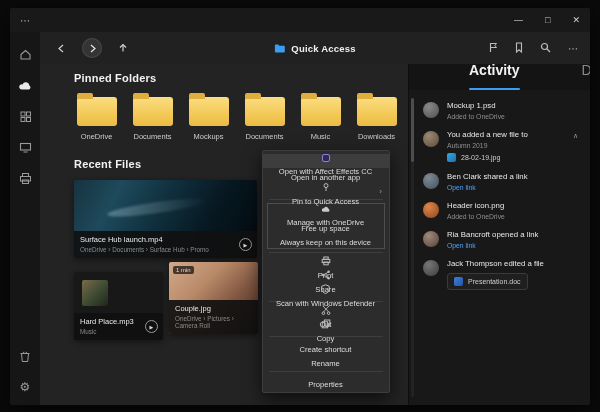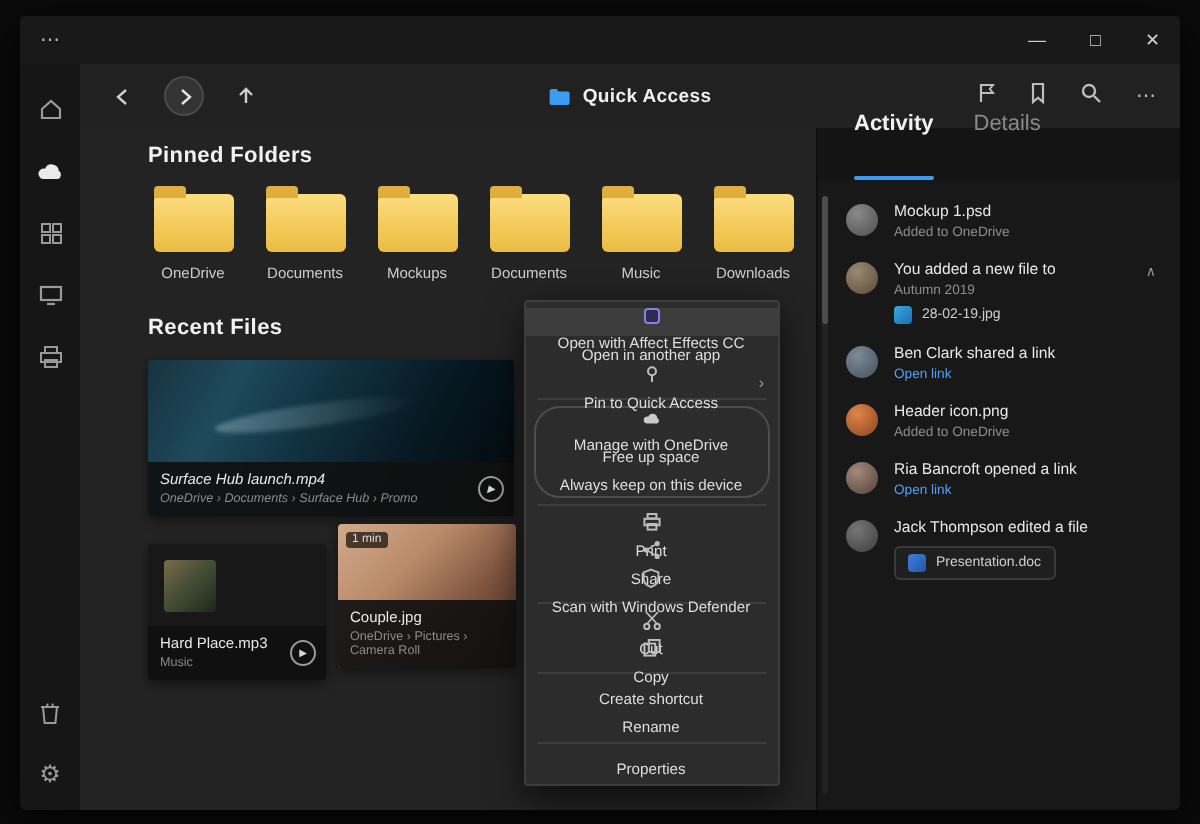--- a/index.html
+++ b/index.html
@@ -60,21 +60,21 @@
 
   .tile { position:absolute; background:#1b1b1b; border-radius:2px; overflow:hidden;
           box-shadow:0 2px 6px rgba(0,0,0,.45); }
   .tile .caption { position:absolute; left:0; right:0; bottom:0; background:rgba(16,16,16,.92);
                    padding:4px 6px 5px; }
   .t-name { color:#e8e8e8; font-size:7.5px; }
   .t-path { color:#8a8a8a; font-size:6.3px; margin-top:2px; }
   .play { position:absolute; right:5px; bottom:7px; width:13px; height:13px; border:1px solid #9a9a9a;
           border-radius:50%; display:flex; align-items:center; justify-content:center;
           color:#d8d8d8; font-size:5px; }
-  .tile-video { left:0; top:4px; width:183px; height:78px;font-style:italic; }
+  .tile-video { left:0; top:4px; width:183px; height:78px; }
   .tile-video .art { position:absolute; inset:0;
       background:linear-gradient(118deg,#17333f 0%, #1e4a5c 22%, #10303e 45%, #071821 70%, #03090d 100%); }
   .tile-video .art::after { content:""; position:absolute; left:18%; top:28%; width:55%; height:14%;
       background:linear-gradient(90deg, rgba(190,220,230,.35), rgba(190,220,230,0)); transform:rotate(-8deg);
       border-radius:50%; filter:blur(1px); }
   .tile-audio { left:0; top:96px; width:89px; height:68px; background:#181818; }
   .tile-audio .art { position:absolute; left:8px; top:8px; width:26px; height:26px; border-radius:2px;
       background:linear-gradient(135deg,#7a6a4a,#3c4a32 55%,#20261a); }
   .tile-photo { left:95px; top:86px; width:89px; height:72px; }
   .tile-photo .art { position:absolute; inset:0;
@@ -83,21 +83,21 @@
            font-size:6px; padding:1px 3px; border-radius:2px; }
 
   
   .right-panel { width:182px; background:#181818; border-left:1px solid #0f0f0f; flex:none;
                  position:relative; display:flex; flex-direction:column; }
   .panel-track { position:absolute; left:2px; top:34px; bottom:8px; width:3px; background:#232323;
                  border-radius:2px; }
   .panel-thumb { width:3px; height:64px; background:#4d4d4d; border-radius:2px; }
   .tabs { height:26px; background:#141414; display:flex; align-items:flex-end; gap:20px;
           padding:0 0 0 18px; flex:none; }
-  .tab { font-size:11px; padding-bottom:22px; position:relative; }
+  .tab { font-size:14px; padding-bottom:12px; position:relative;margin-left:42px; }
   .tab.active { color:#f2f2f2; font-weight:bold; }
   .tab.inactive { color:#8a8a8a; }
   .tab.active::after { content:""; position:absolute; left:0; bottom:0; width:100%; height:2px;
                        background:#3b9cf1; border-radius:1px; }
   .activity { padding:6px 8px 4px 14px; overflow:hidden; }
   .act-item { display:flex; gap:8px; padding:5px 0; align-items:flex-start; }
   .avatar { width:16px; height:16px; border-radius:50%; flex:none; margin-top:1px; }
   .av1 { background:radial-gradient(circle at 35% 30%, #8a8a8a, #4e4e4e); }
   .av2 { background:radial-gradient(circle at 35% 30%, #9a8a72, #5a4a3a); }
   .av3 { background:radial-gradient(circle at 35% 30%, #7e8a96, #44505a); }
@@ -120,21 +120,21 @@
   
   .context-menu { position:absolute; left:252px; top:142px; width:128px; background:#2c2c2c;
                   border:1px solid #3d3d3d; border-radius:2px; padding:3px 0;
                   box-shadow:0 6px 18px rgba(0,0,0,.65); z-index:50; }
   .cm-item { display:flex; align-items:center; height:14px; padding:0 7px 0 6px; gap:5px;
              color:#dedede; font-size:7.6px; white-space:nowrap;flex-direction:column; }
   .cm-item.hl { background:#3d3d3d; }
   .cm-ic { width:10px; flex:none; display:flex; align-items:center; justify-content:center; }
   .cm-arrow { margin-left:auto; color:#9a9a9a; font-size:8px; }
   .cm-sep { height:1px; background:#3e3e3e; margin:3px 6px; }
-  .cm-box { border:1px solid #4d4d4d; border-radius:13px; margin:2px 4px; padding:1px 0; }
+  .cm-box { border:1px solid #4d4d4d; border-radius:0; margin:2px 4px; padding:1px 0; }
   .ae-ic { width:8px; height:8px; border-radius:2px; background:#2e2a52; border:1px solid #8b7fe0; }
 </style>
 </head>
 <body>
 
 <div class="stage">
   <div class="window">
 
     <div class="titlebar">
       <span class="tb-menu">⋯</span>

